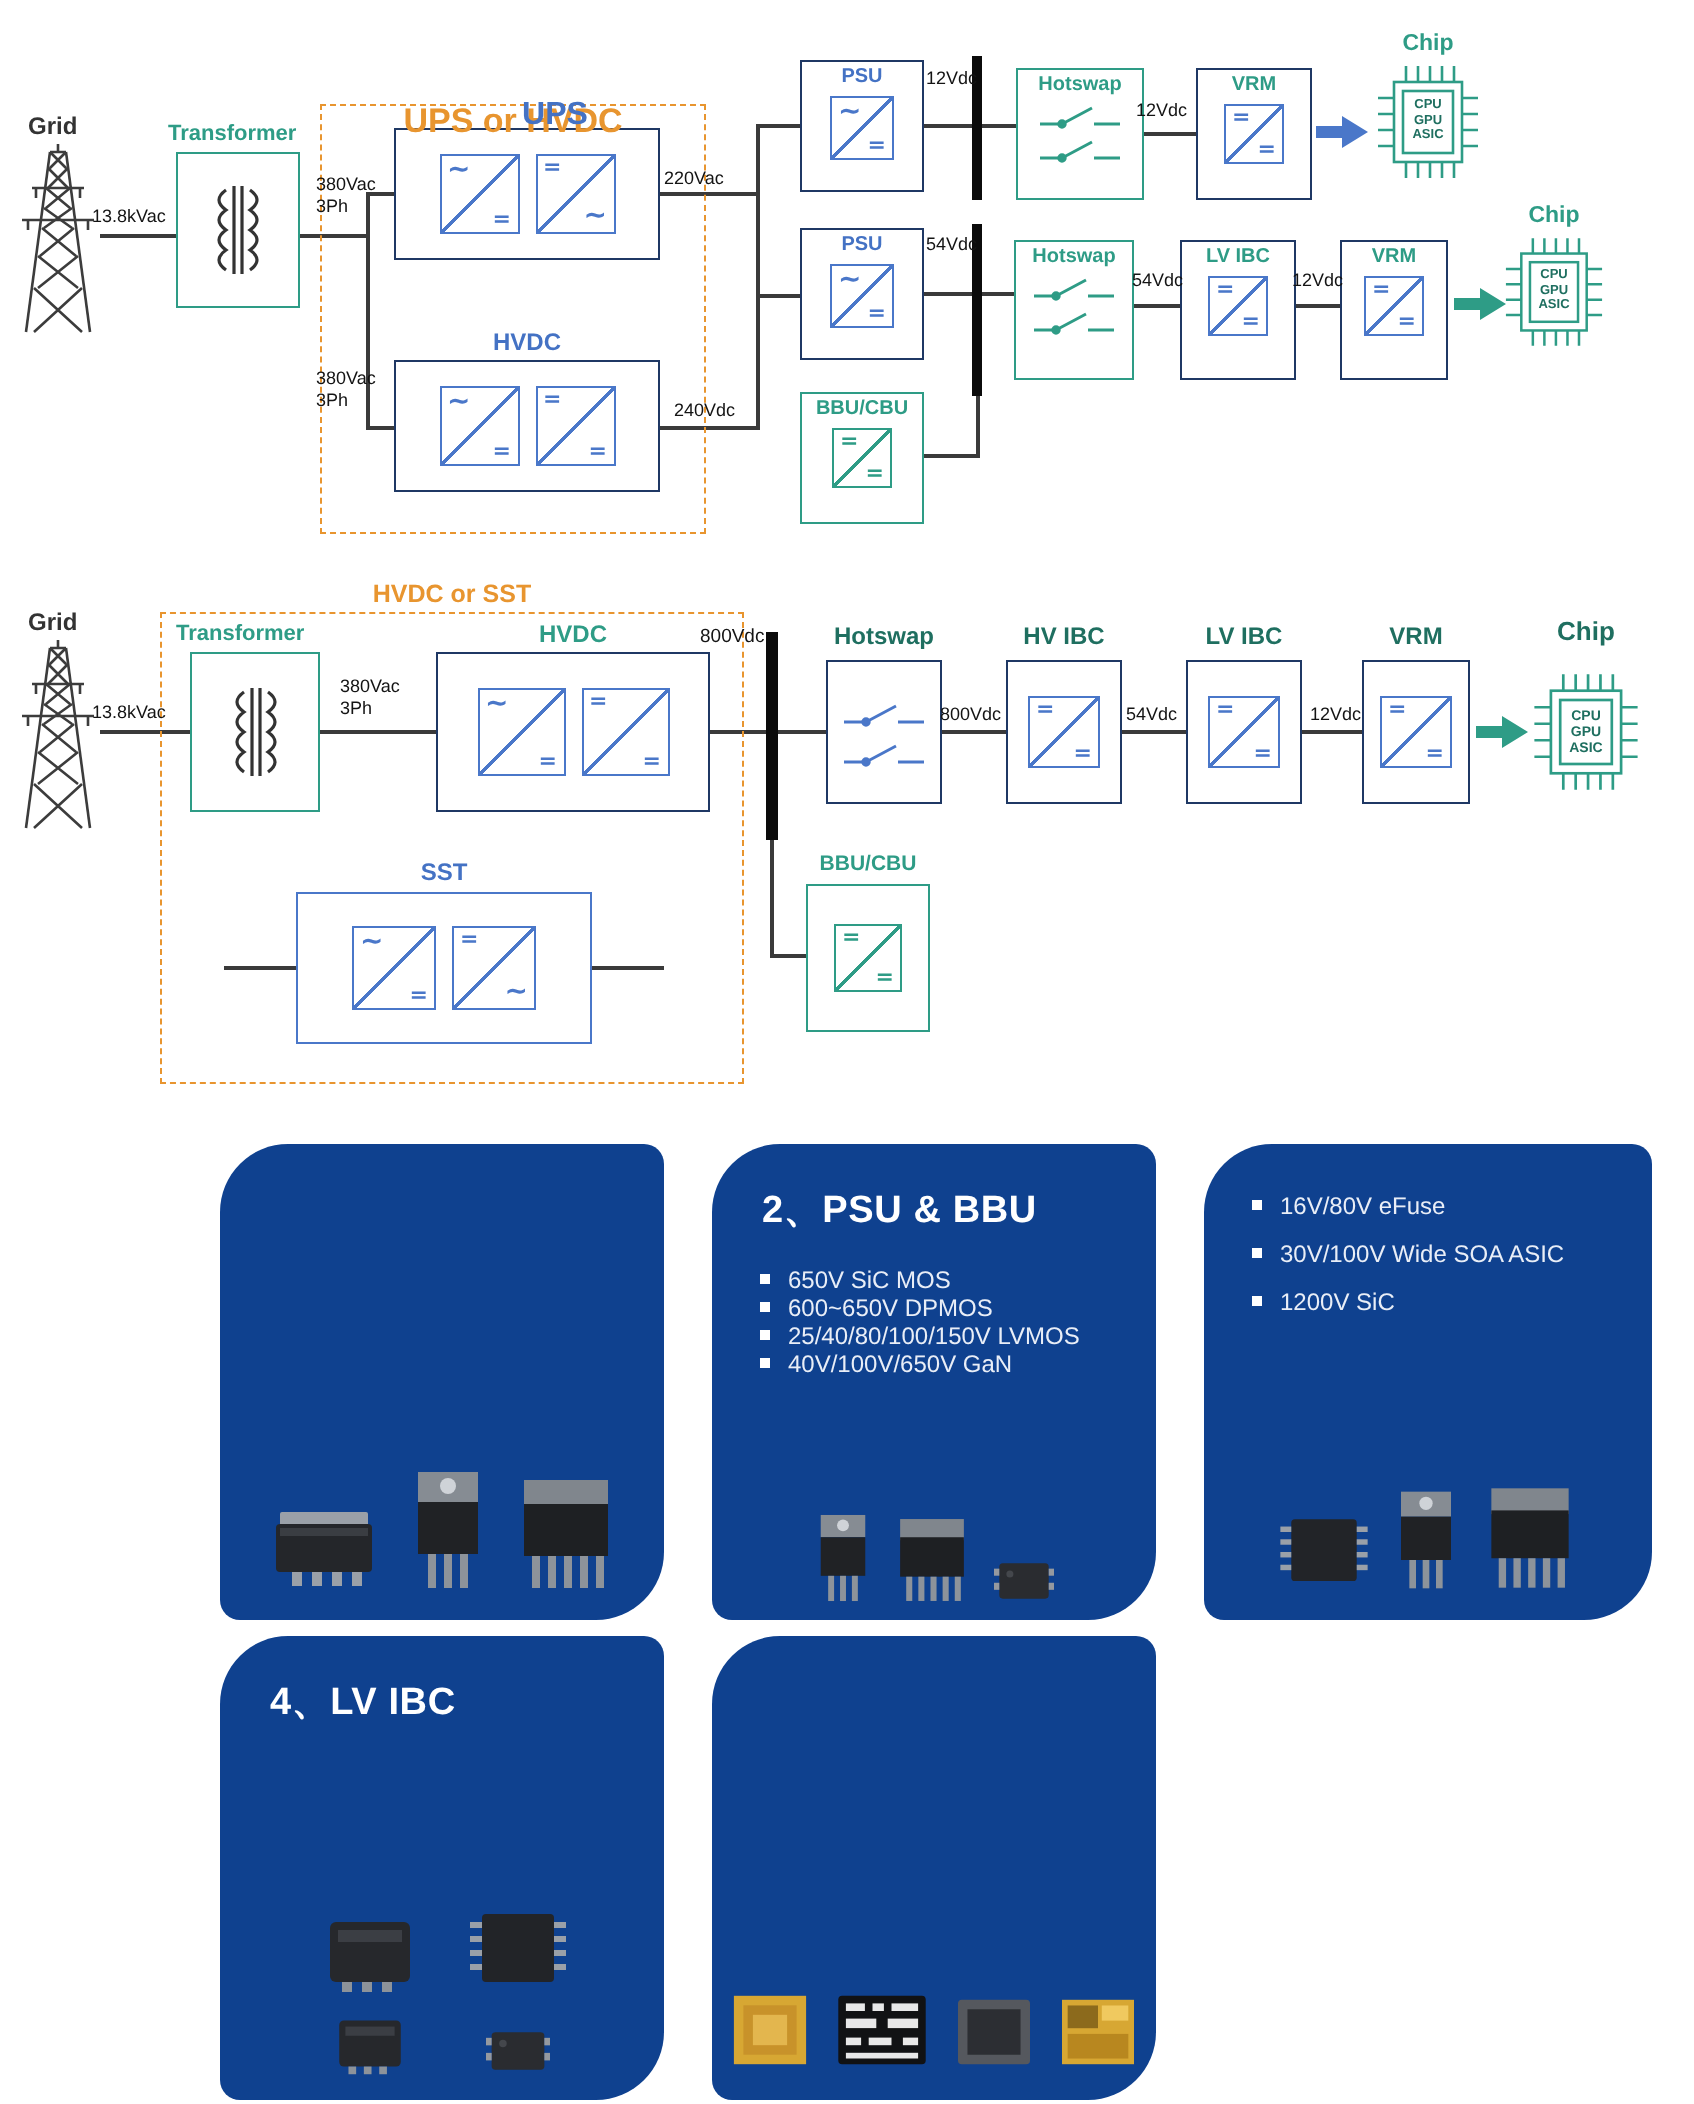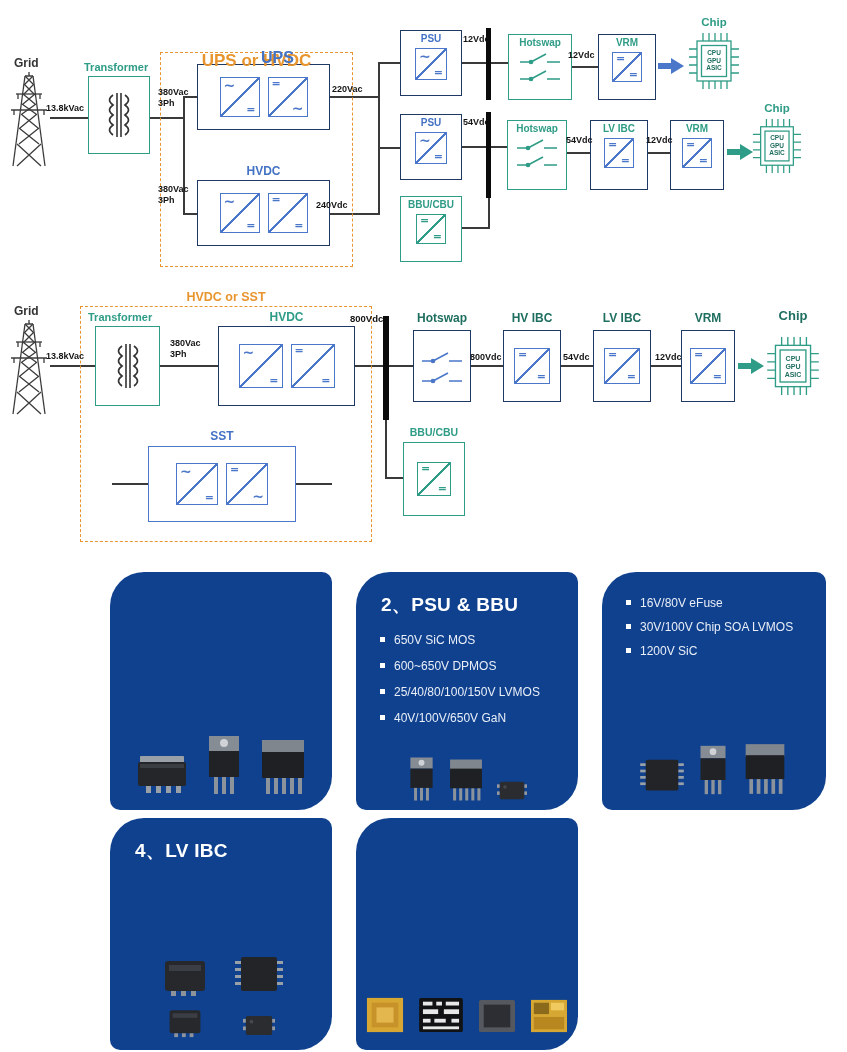--- a/index.html
+++ b/index.html
@@ -9,21 +9,21 @@
   .abs{position:absolute}
   .wh{position:absolute;height:1.6px;background:#3a3a3a}
   .wv{position:absolute;width:1.6px;background:#3a3a3a}
   .bus{position:absolute;width:5px;background:#0b0b0b}
   .bx{position:absolute;border:1.5px solid #1f3864;background:#fff;
       display:flex;align-items:center;justify-content:center;gap:8px}
   .bx.teal{border-color:#2E9C86}
   .bx.blue{border-color:#4a77c9}
   .bx.col{flex-direction:column;justify-content:flex-start;gap:4px;padding-top:3px}
   .dash{position:absolute;border:1.6px dashed #E8952F}
-  .lbl{position:absolute;font-size:9px;font-weight:bold;color:#141414;
+  .lbl{position:absolute;font-size:9px;font-weight:normal;color:#141414;
        white-space:pre-line;line-height:1.2}
   .t{position:absolute;font-weight:bold;line-height:1.1}
   .t.teal{color:#2E9C86}
   .t.blue{color:#4472C4}
   .t.orange{color:#E8952F}
   .t.dteal{color:#1F6F60}
   .t.dark{color:#333}
   .ctr{text-align:center}
   .bxl{font-size:10px;font-weight:bold;line-height:1;white-space:nowrap}
   .fc-blue{color:#4472C4}
@@ -44,21 +44,21 @@
   .conv.dcdc::after{content:"=";font-size:11px}
   .conv.dcac::before{content:"=";font-size:11px}
   .conv.dcac::after{content:"~";font-size:14px}
   .chipwrap{position:absolute}
   .chiptxt{position:absolute;inset:0;display:flex;flex-direction:column;
     align-items:center;justify-content:center;gap:1px;font-size:6.5px;
     font-weight:bold;color:#1F6F60;line-height:1}
   .card{position:absolute;background:#0F418F;border-radius:34px 10px 34px 10px;color:#fff}
   .card-title{margin:20px 0 0 25px;font-size:19px;font-weight:bold;letter-spacing:.3px}
   .bullets{margin:24px 0 0 24px;display:flex;flex-direction:column;gap:10px}
-  .bullets.tight{margin-top:15px;gap:12px}
+  .bullets.tight{margin-top:15px;gap:0}
   .bullet{display:flex;align-items:flex-start;font-size:12px;color:#E9EEF7}
   .sq{width:5px;height:5px;background:#fff;margin:4px 9px 0 0;flex:none}
   .pkgs{position:absolute;left:0;right:0;bottom:14px;display:flex;
     justify-content:center;align-items:flex-end;gap:16px}
   .pkgs.grid2{display:grid;grid-template-columns:auto auto;gap:10px 24px;
     justify-content:center;justify-items:center;align-items:end;bottom:12px}
   svg{display:block}
 </style>
 </head>
 <body>
@@ -227,21 +227,21 @@
   <div class="lbl" style="left:46px;top:103px">13.8kVac</div>
   <div class="t teal" style="left:84px;top:61px;font-size:11px">Transformer</div>
   <div class="t orange ctr" style="left:160px;top:52px;width:193px;font-size:17px">UPS or HVDC</div>
   <div class="t blue ctr" style="left:211px;top:49px;width:133px;font-size:16px">UPS</div>
   <div class="lbl" style="left:158px;top:87px">380Vac
 3Ph</div>
   <div class="lbl" style="left:332px;top:84px">220Vac</div>
   <div class="t blue ctr" style="left:197px;top:165px;width:133px;font-size:12px">HVDC</div>
   <div class="lbl" style="left:158px;top:184px">380Vac
 3Ph</div>
-  <div class="lbl" style="left:316px;top:200px">240Vdc</div>
+  <div class="lbl" style="left:337px;top:200px">240Vdc</div>
   <div class="lbl" style="left:463px;top:34px">12Vdc</div>
   <div class="lbl" style="left:568px;top:50px">12Vdc</div>
   <div class="t teal ctr" style="left:688px;top:16px;width:52px;font-size:11.5px">Chip</div>
   <div class="lbl" style="left:463px;top:117px">54Vdc</div>
   <div class="lbl" style="left:566px;top:135px">54Vdc</div>
   <div class="lbl" style="left:646px;top:135px">12Vdc</div>
   <div class="t teal ctr" style="left:752px;top:102px;width:50px;font-size:11.5px">Chip</div>
 </div>
 
 <div>
@@ -460,21 +460,21 @@
   </div>
 
   <div class="card" style="left:602px;top:572px;width:224px;height:238px">
     <div class="bullets">
       <div class="bullet">
           <span class="sq"></span>
           <span>16V/80V eFuse</span>
         </div>
       <div class="bullet">
           <span class="sq"></span>
-          <span>30V/100V Chip SOA LVMOS</span>
+          <span>30V/100V Wide SOA ASIC</span>
         </div>
       <div class="bullet">
           <span class="sq"></span>
           <span>1200V SiC</span>
         </div>
     </div>
     <div class="pkgs" style="gap:14px">
       <svg width="44" height="40" viewBox="0 0 48 44">
           <rect x="6" y="4" width="36" height="34" rx="2" fill="#222428"></rect>
           <g fill="#9aa0a8">

